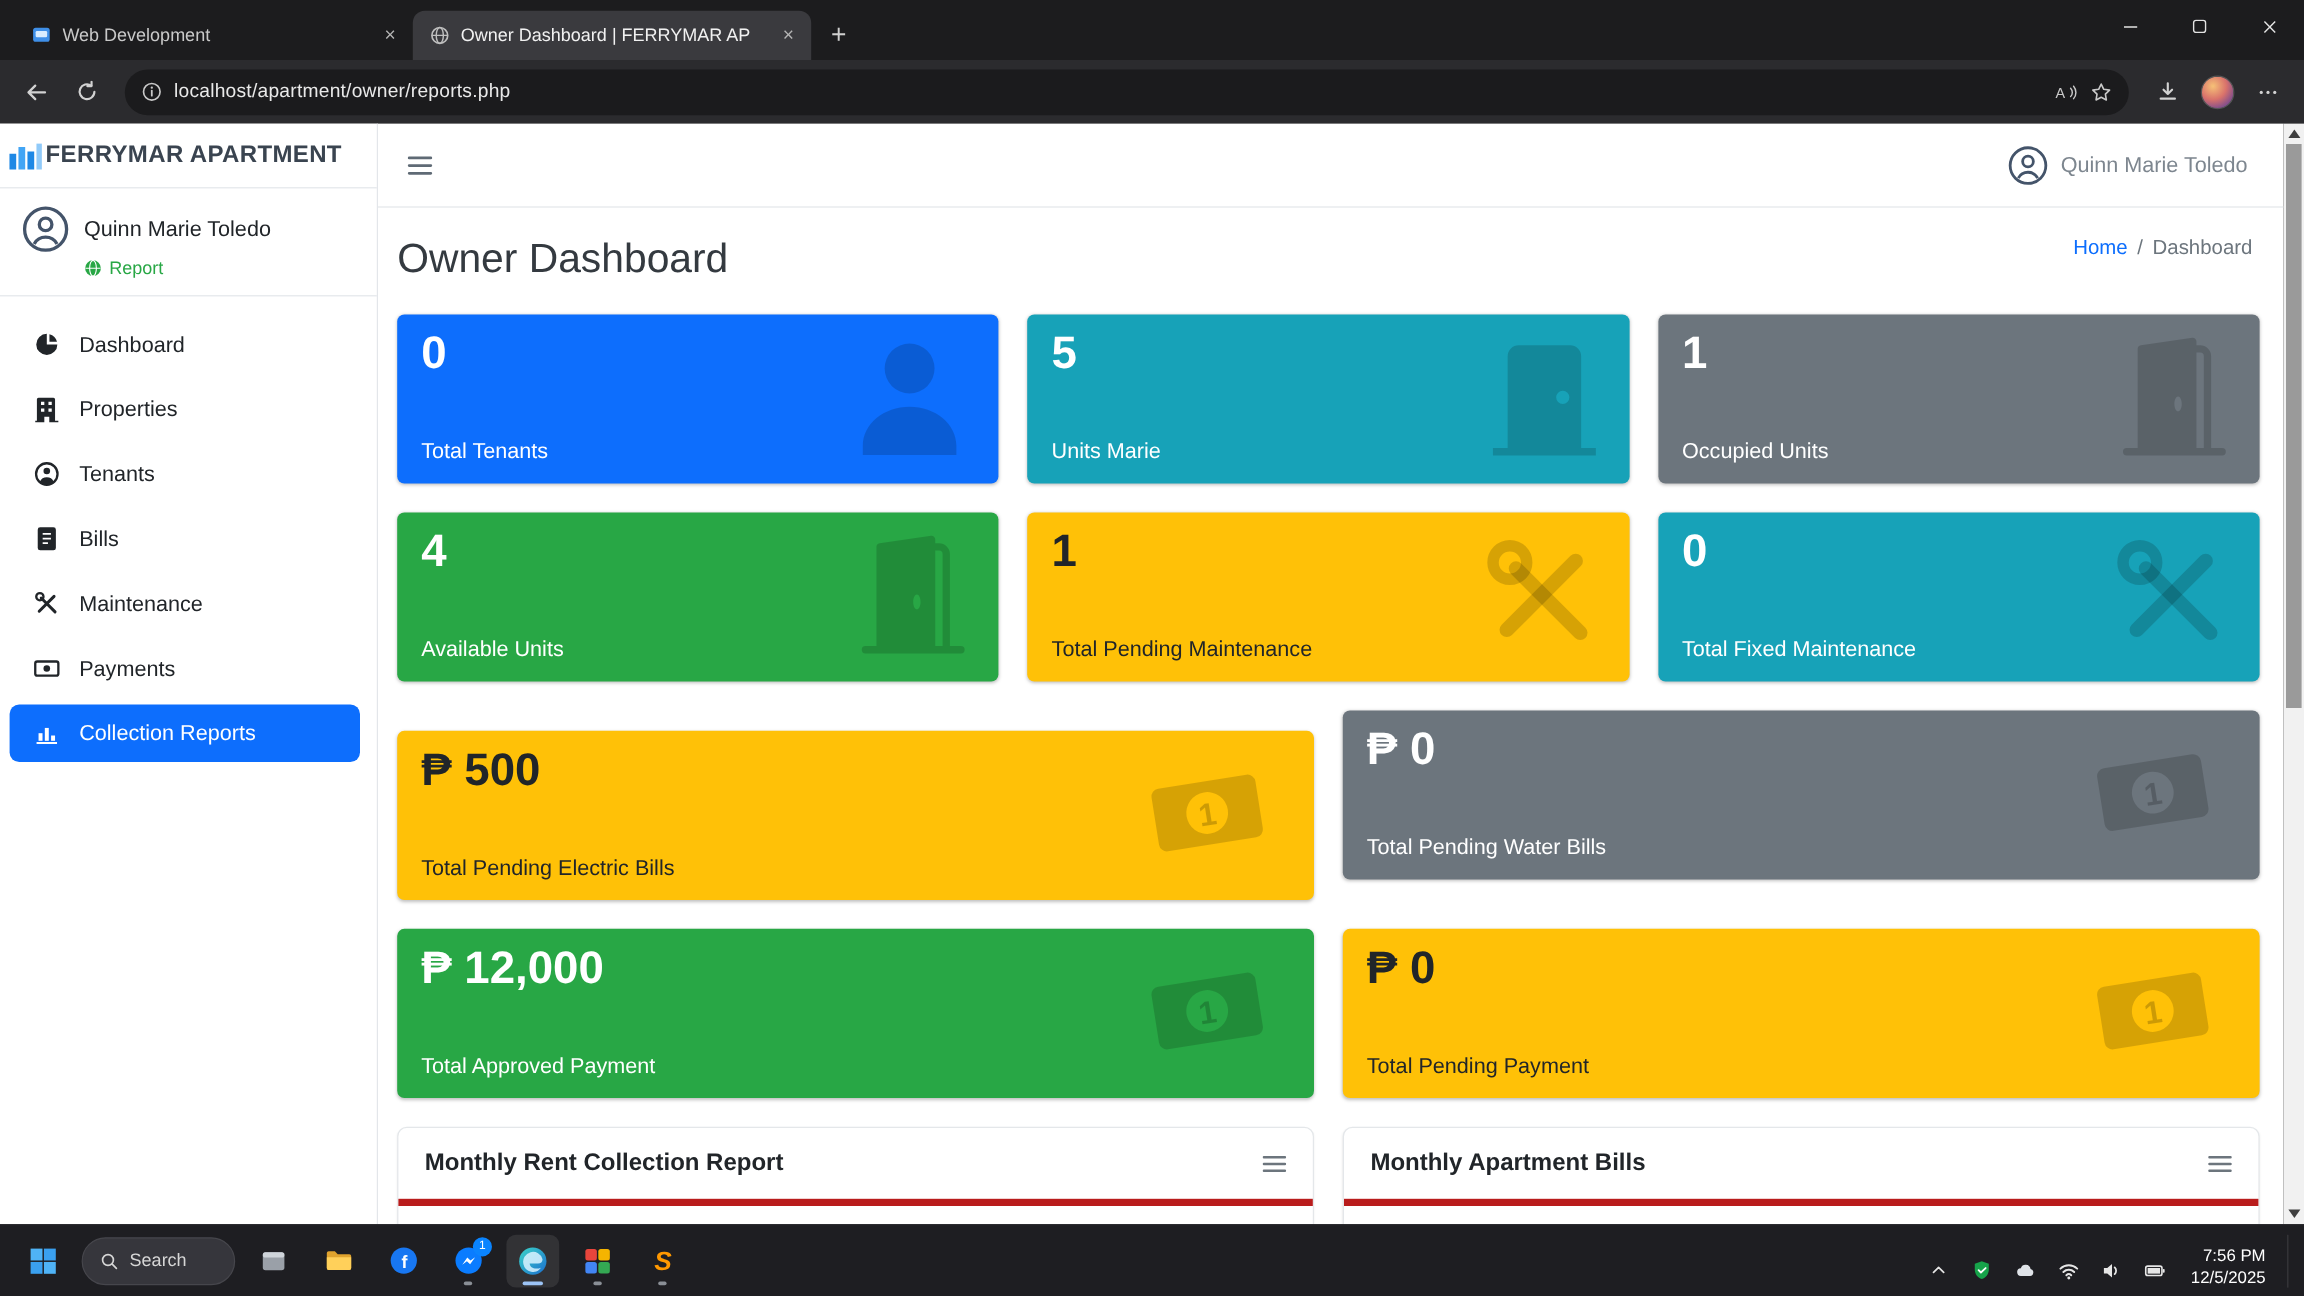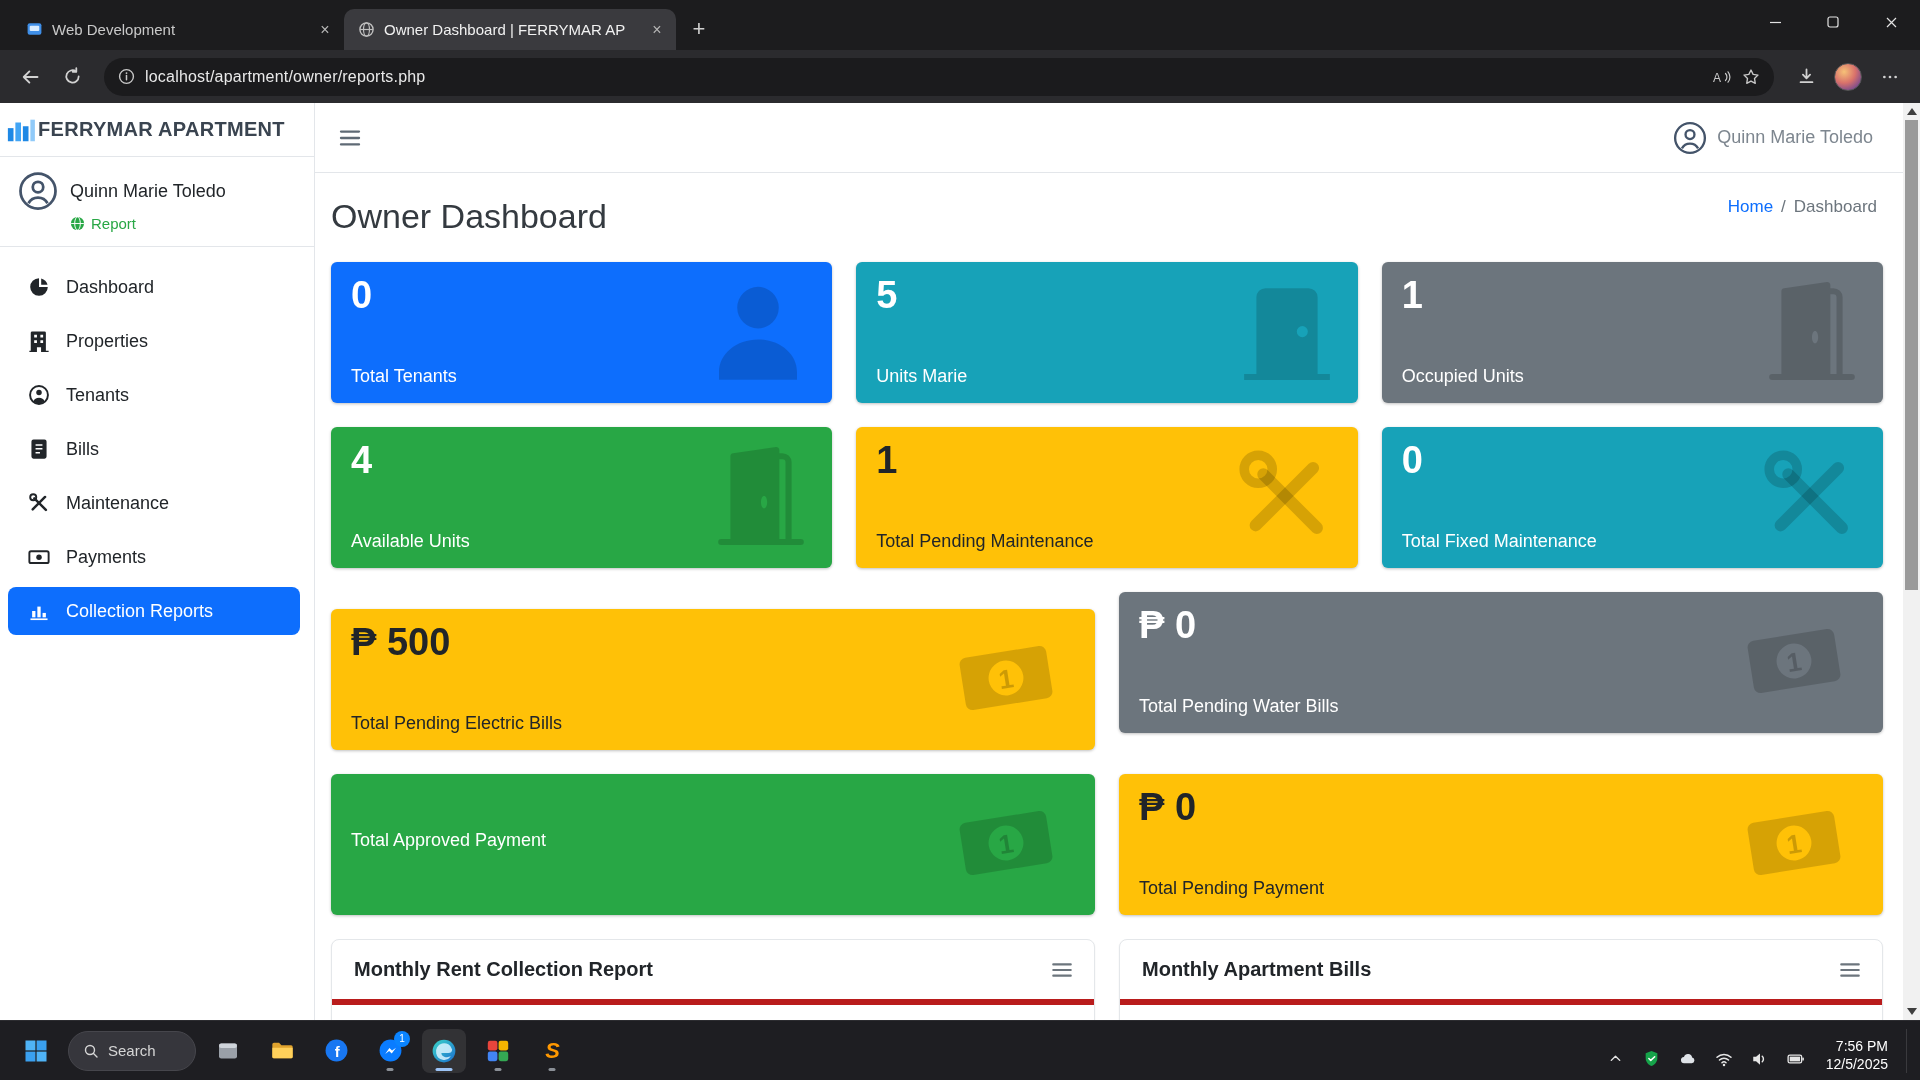--- a/index.html
+++ b/index.html
@@ -375,20 +375,21 @@
             <g transform="rotate(-9 8 8)">
               <path class="ghost" fill-rule="evenodd" d="M1.8 3.6h12.4a1.1 1.1 0 0 1 1.1 1.1v6.6a1.1 1.1 0 0 1-1.1 1.1H1.8a1.1 1.1 0 0 1-1.1-1.1V4.7a1.1 1.1 0 0 1 1.1-1.1zM8 5.1a2.9 2.9 0 1 0 0 5.8 2.9 2.9 0 0 0 0-5.8z"></path>
               <text class="ghost-text" x="8" y="9.7" font-size="4.4" font-weight="bold" text-anchor="middle">1</text>
             </g>
           </svg></div>
         </div>
       </div>
 
       <div class="grid2">
         <div class="card" style="background: rgb(40, 167, 69);">
+          <div class="card-value" style="color: rgb(255, 255, 255);">₱ 12,000</div>
           <div class="card-label" style="color: rgb(255, 255, 255); margin-top: 44px;">Total Approved Payment</div>
           <div class="ghost-wrap" style="right:30px"><svg width="118" height="96" viewBox="0 0 16 16">
             <g transform="rotate(-9 8 8)">
               <path class="ghost" fill-rule="evenodd" d="M1.8 3.6h12.4a1.1 1.1 0 0 1 1.1 1.1v6.6a1.1 1.1 0 0 1-1.1 1.1H1.8a1.1 1.1 0 0 1-1.1-1.1V4.7a1.1 1.1 0 0 1 1.1-1.1zM8 5.1a2.9 2.9 0 1 0 0 5.8 2.9 2.9 0 0 0 0-5.8z"></path>
               <text class="ghost-text" x="8" y="9.7" font-size="4.4" font-weight="bold" text-anchor="middle">1</text>
             </g>
           </svg></div>
         </div>
         <div class="card" style="background: rgb(255, 193, 7);">
           <div class="card-value" style="color: rgb(33, 37, 41);">₱ 0</div>

